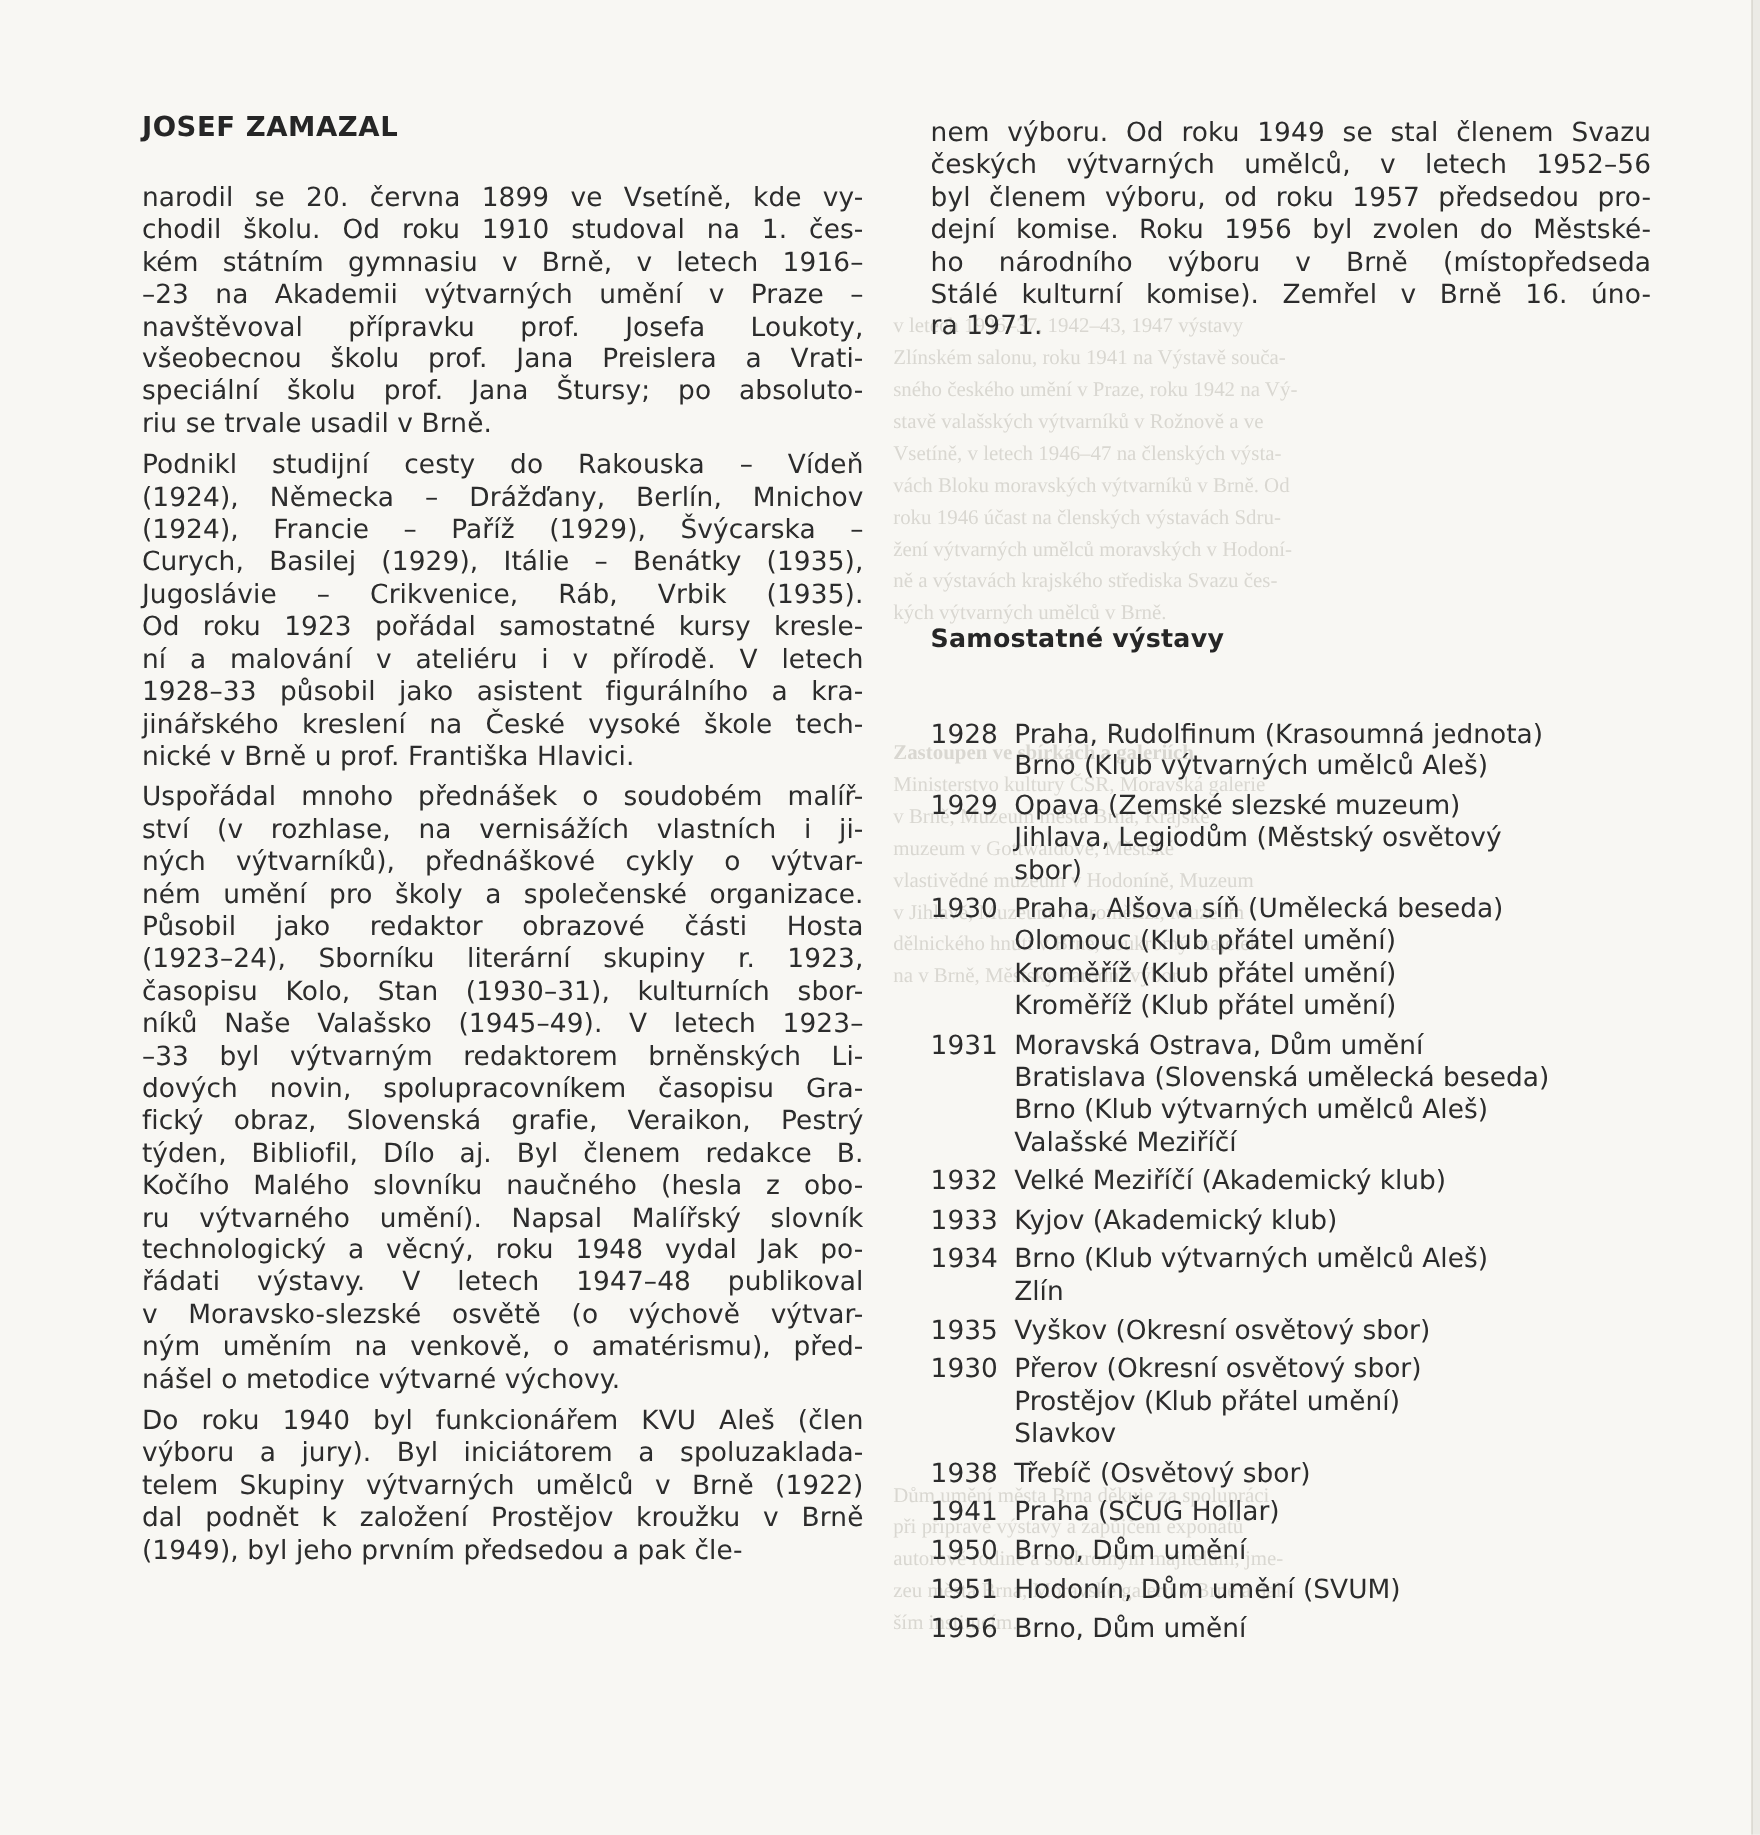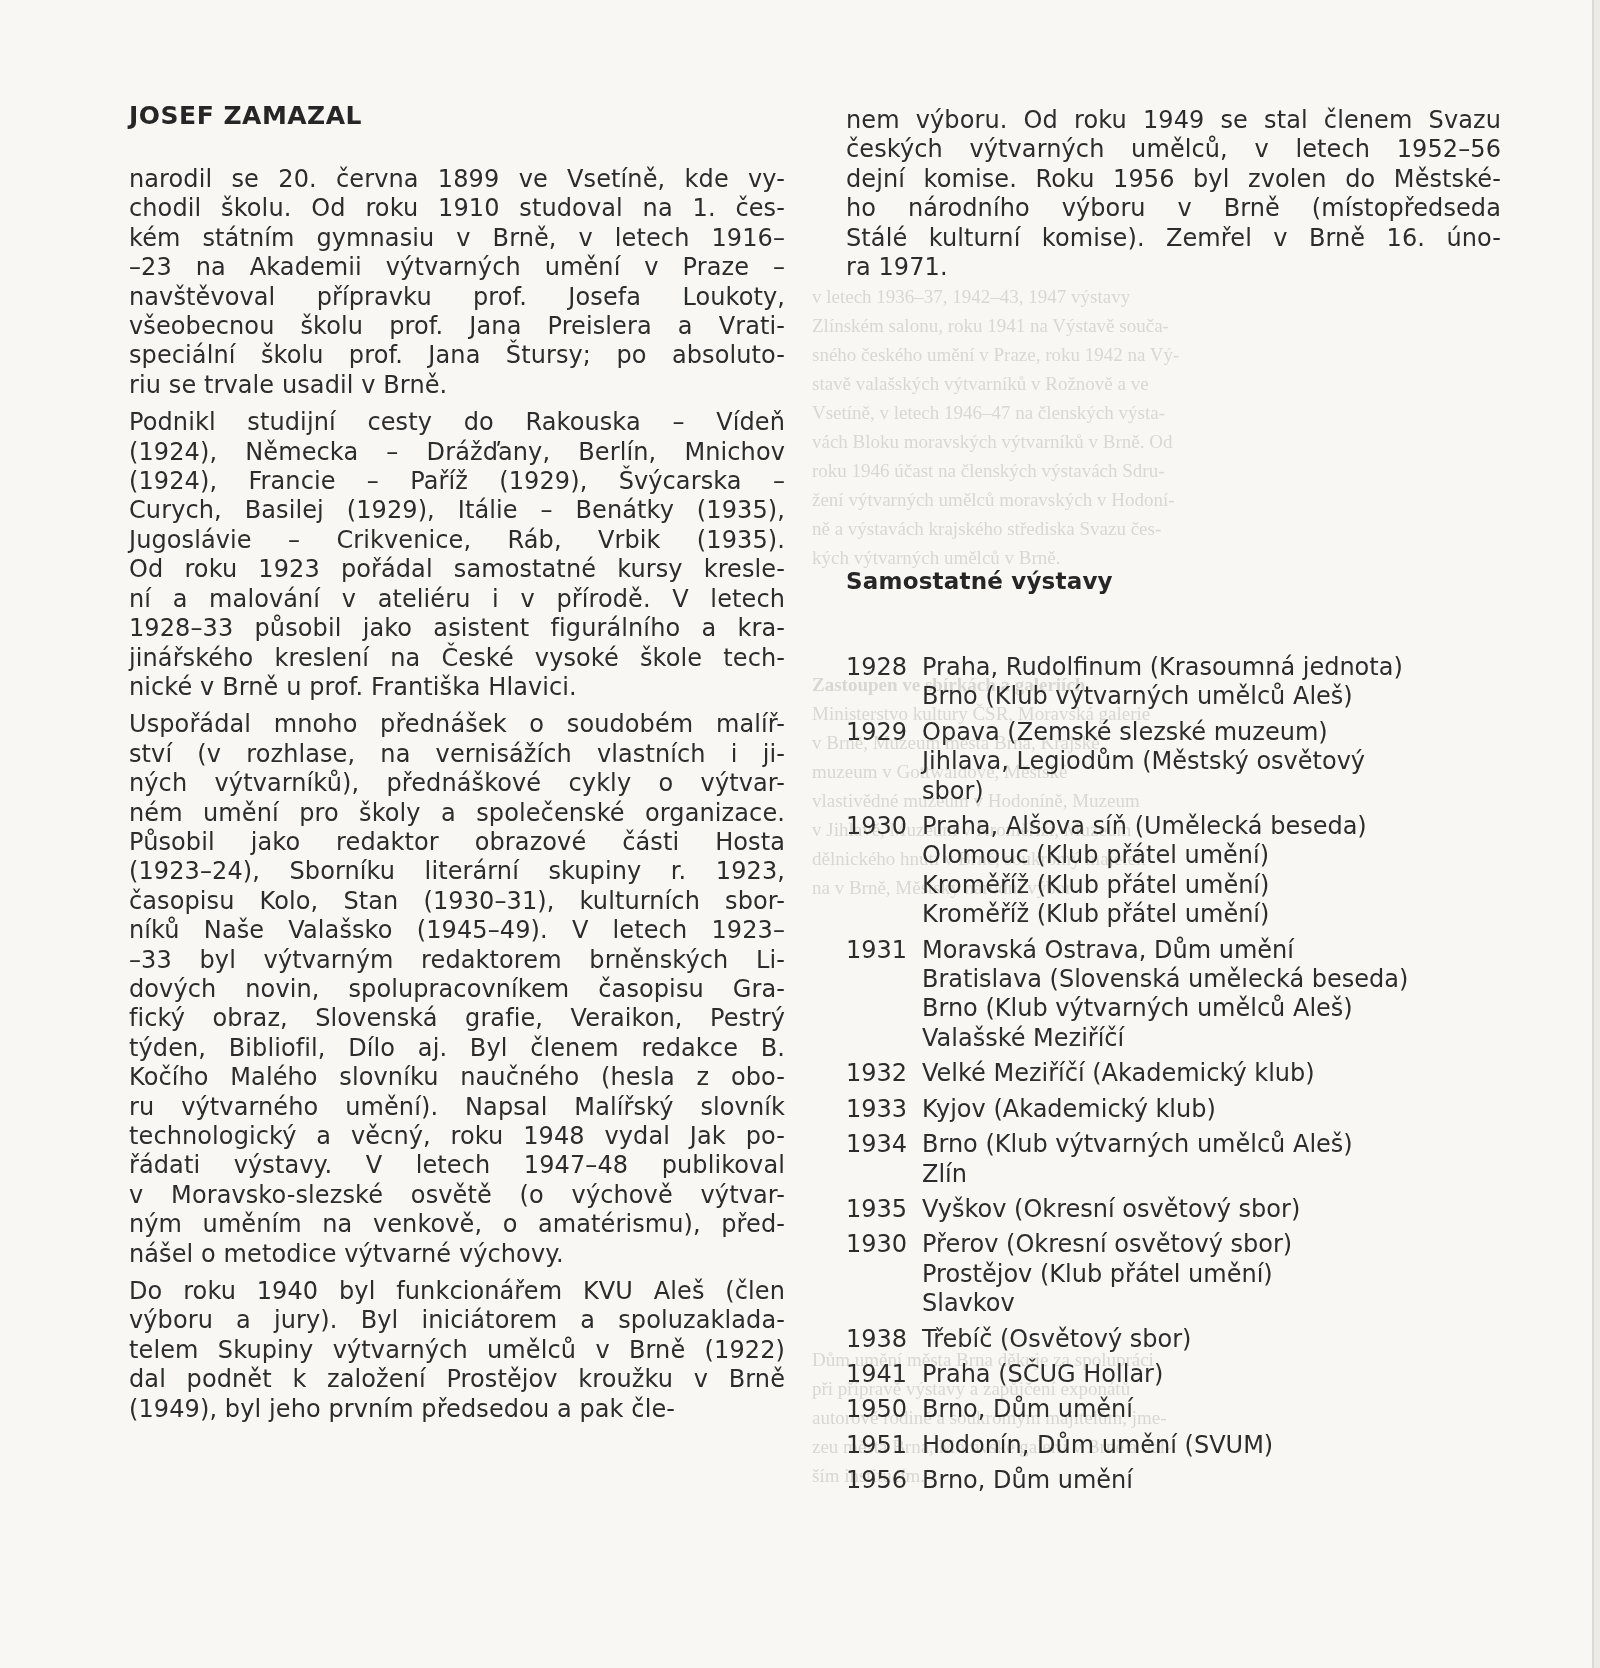--- a/index.html
+++ b/index.html
@@ -218,20 +218,21 @@
           <span class="line">dal podnět k založení Prostějov kroužku v Brně</span>
           <span class="line last">(1949), byl jeho prvním předsedou a pak čle-</span>
         </div>
       </div>
   </div>
 
   <div class="col-right">
     <div id="bio-right" class="para">
         <span class="line">nem výboru. Od roku 1949 se stal členem Svazu</span>
         <span class="line">českých výtvarných umělců, v letech 1952–56</span>
+        <span class="line">byl členem výboru, od roku 1957 předsedou pro-</span>
         <span class="line">dejní komise. Roku 1956 byl zvolen do Městské-</span>
         <span class="line">ho národního výboru v Brně (místopředseda</span>
         <span class="line">Stálé kulturní komise). Zemřel v Brně 16. úno-</span>
         <span class="line last">ra 1971.</span>
       </div>
   </div>
 
   <h2 class="section-heading">Samostatné výstavy</h2>
 
   <div class="exhibitions" id="exhibitions">

